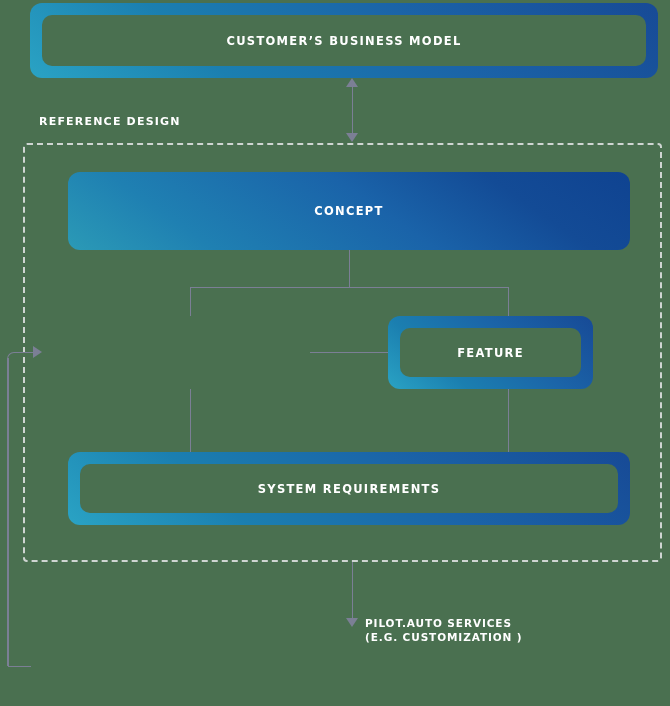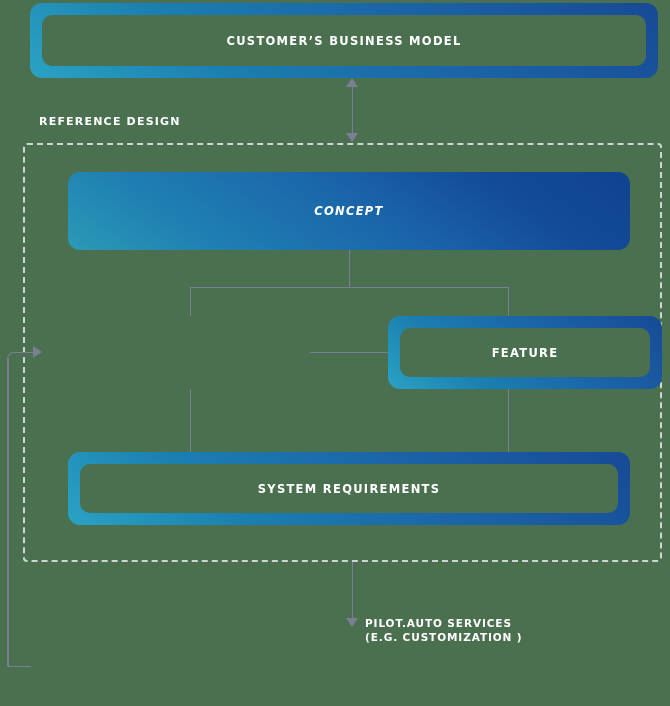--- a/index.html
+++ b/index.html
@@ -136,31 +136,31 @@
   </div>
 
   <div class="line vline" style="left:351.5px; top:80px; width:1.5px; height:61px;"></div>
   <div class="arrow-head arrow-up" style="left:346px; top:78px;"></div>
   <div class="arrow-head arrow-down" style="left:346px; top:133px;"></div>
 
   <div class="region-label" style="left:39px; top:115px;">REFERENCE DESIGN</div>
 
   <div class="dashed-region" style="left:23px; top:143px; width:639px; height:419px;"></div>
 
-  <div class="concept" style="left:68px; top:172px; width:562px; height:78px;font-style:italic;">
+  <div class="concept" style="left:68px; top:172px; width:562px; height:78px;">
     <span class="boxlabel">CONCEPT</span>
   </div>
 
   <div class="line vline" style="left:348.5px; top:250px; width:1.5px; height:37px;"></div>
   <div class="line hline" style="left:190px; top:286.5px; width:319px; height:1.5px;"></div>
   <div class="line vline" style="left:189.5px; top:287px; width:1.5px; height:29px;"></div>
   <div class="line vline" style="left:507.5px; top:287px; width:1.5px; height:29px;"></div>
 
 
-  <div class="gbox" style="left:388px; top:316px; width:274px; height:73px;">
+  <div class="gbox" style="left:388px; top:316px; width:205px; height:73px;">
     <div class="inner">
       <span class="boxlabel">FEATURE</span>
     </div>
   </div>
 
   <div class="line hline" style="left:310px; top:351.5px; width:78px; height:1.5px;"></div>
 
   <div class="line vline" style="left:189.5px; top:389px; width:1.5px; height:68px;"></div>
   <div class="line vline" style="left:507.5px; top:389px; width:1.5px; height:68px;"></div>
 

